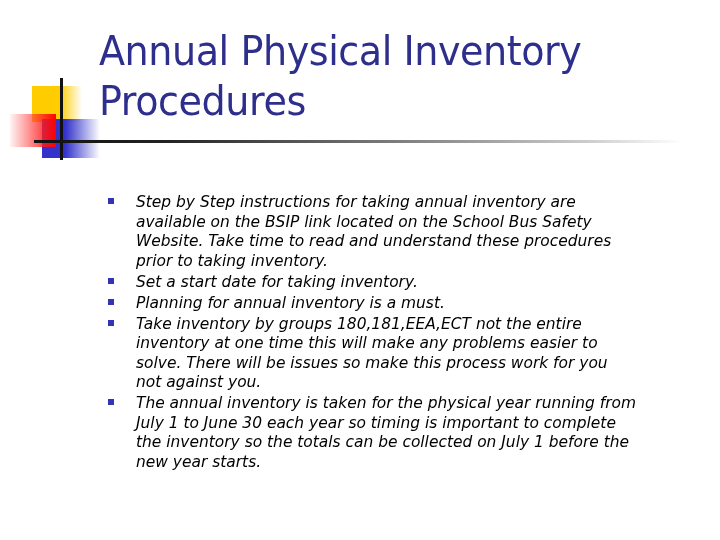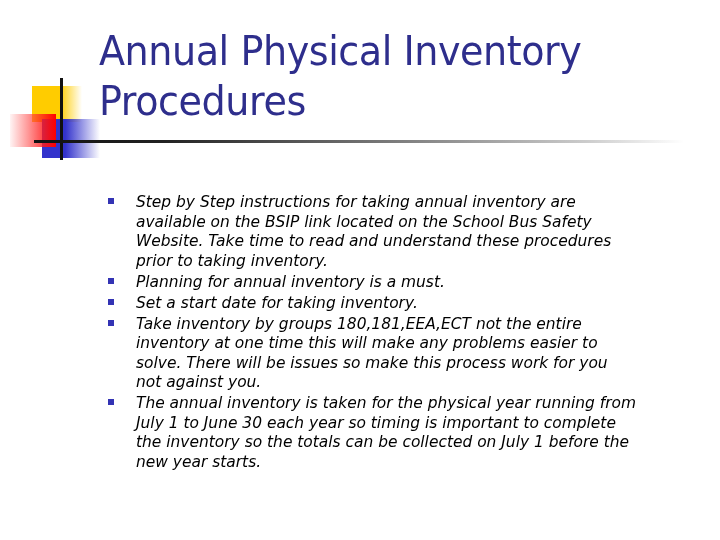--- a/index.html
+++ b/index.html
@@ -64,27 +64,27 @@
     <span class="txt">
       <span>Step by Step instructions for taking annual inventory are</span><br>
       <span>available on the BSIP link located on the School Bus Safety</span><br>
       <span>Website. Take time to read and understand these procedures</span><br>
       <span>prior to taking inventory.</span>
     </span>
   </li>
   <li>
     <span class="bul"></span>
     <span class="txt">
-      <span>Planning for annual inventory is a must.</span>
+      <span>Set a start date for taking inventory.</span>
     </span>
   </li>
   <li>
     <span class="bul"></span>
     <span class="txt">
-      <span>Set a start date for taking inventory.</span>
+      <span>Planning for annual inventory is a must.</span>
     </span>
   </li>
   <li>
     <span class="bul"></span>
     <span class="txt">
       <span>Take inventory by groups 180,181,EEA,ECT not the entire</span><br>
       <span>inventory at one time this will make any problems easier to</span><br>
       <span>solve. There will be issues so make this process work for you</span><br>
       <span>not against you.</span>
     </span>

